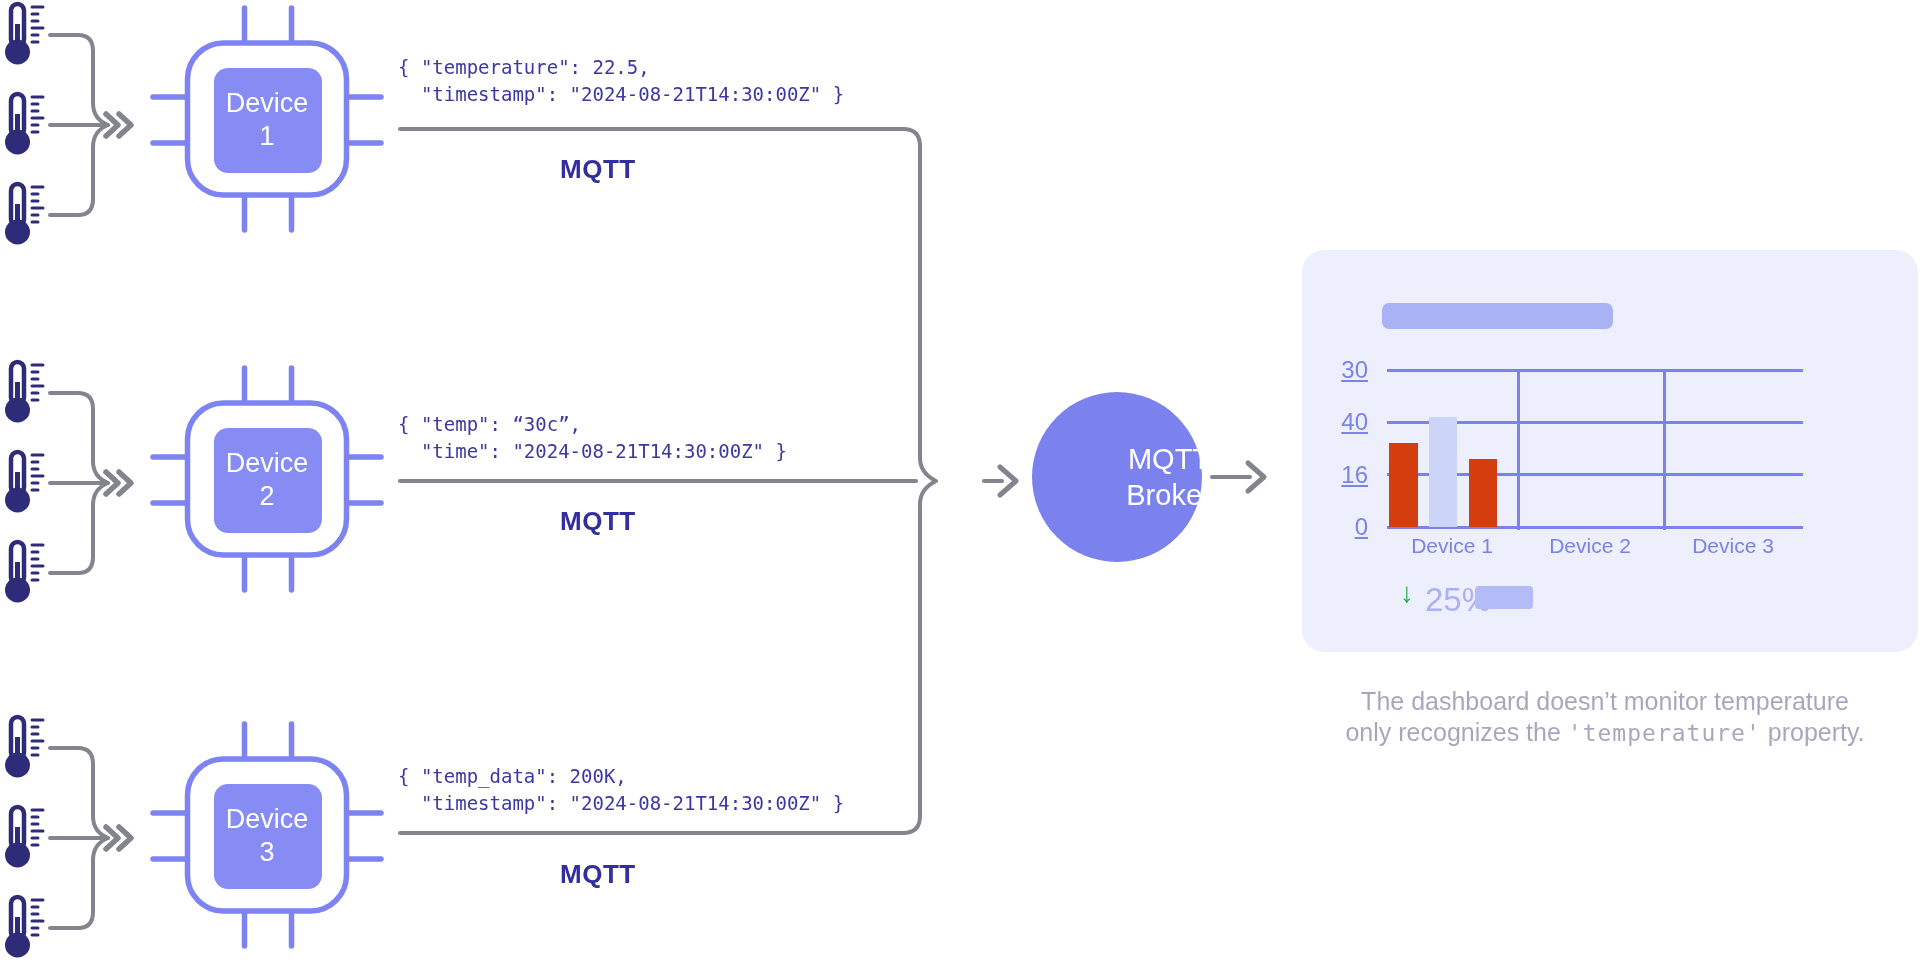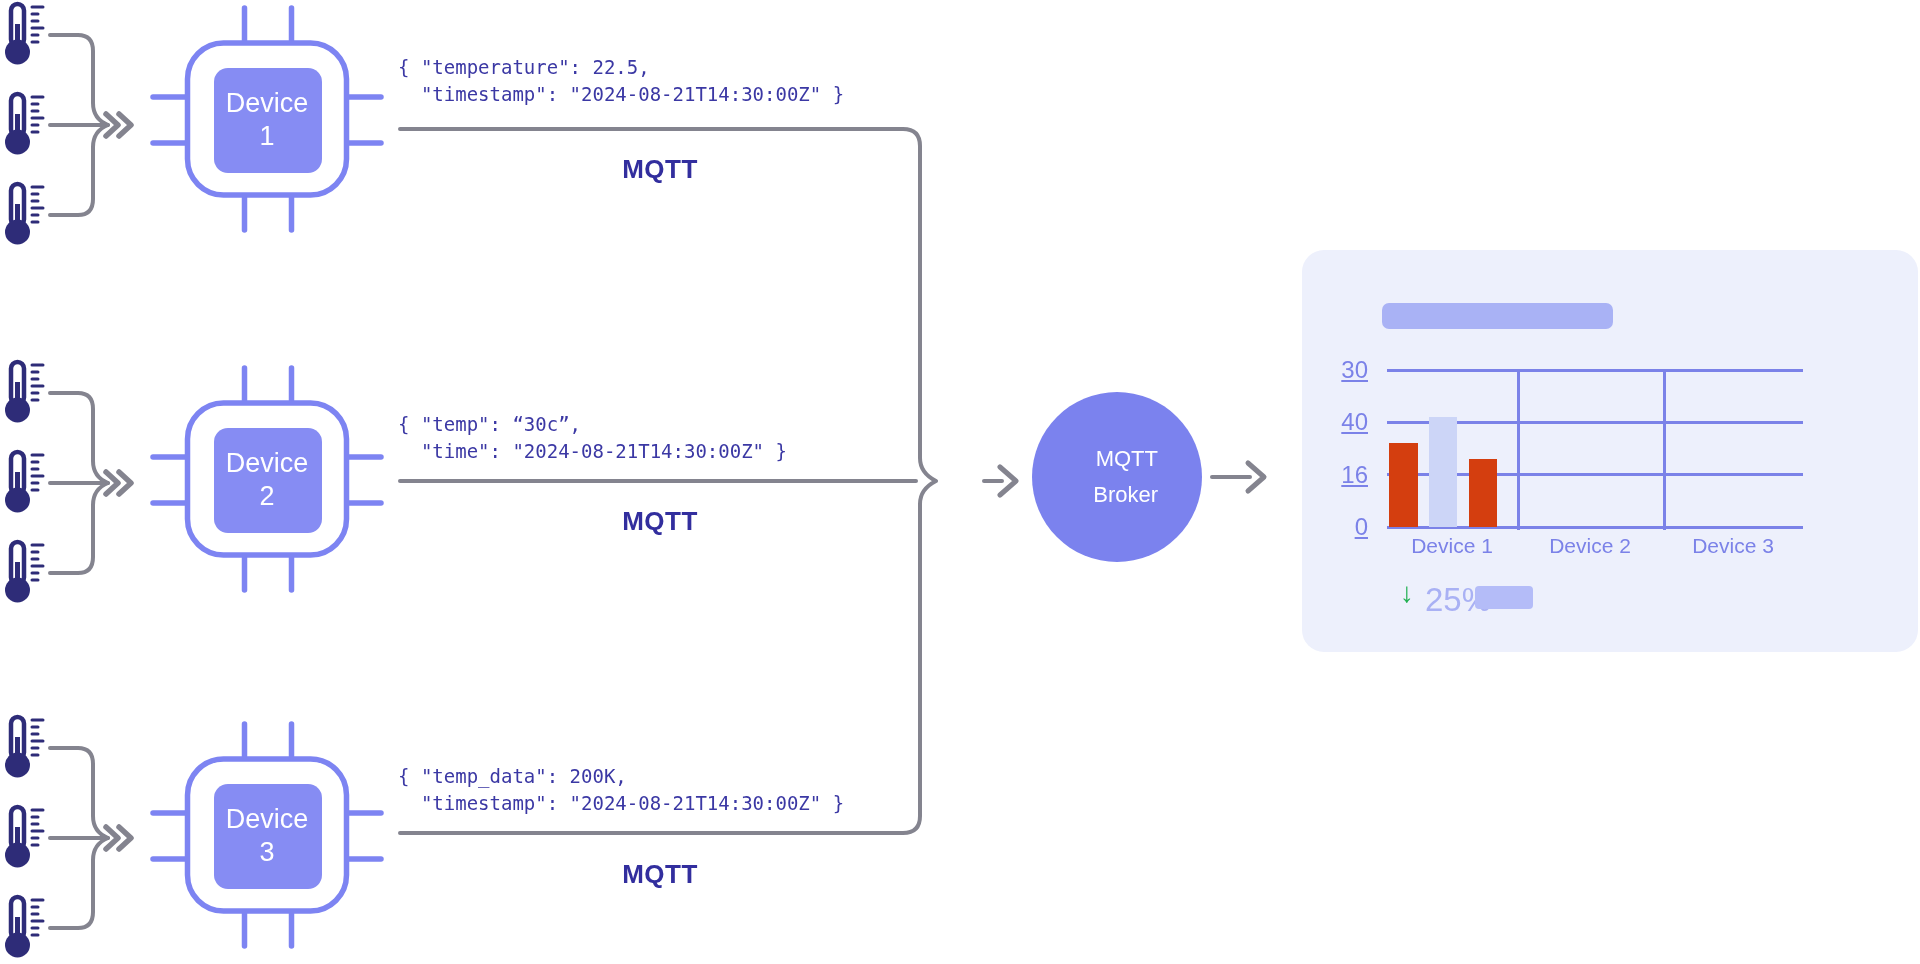--- a/index.html
+++ b/index.html
@@ -5,28 +5,28 @@
   html,body{margin:0;padding:0;background:#ffffff;}
   body{width:1920px;height:964px;position:relative;overflow:hidden;
        font-family:"Liberation Sans",sans-serif;}
   
   #diagram-svg{position:absolute;left:0;top:0;width:1920px;height:964px;}
   
   .payload{position:absolute;left:398px;white-space:pre;
            font-family:"DejaVu Sans Mono",monospace;font-size:19px;
            line-height:27px;color:#3b38a4;}
   
-  .mqtt-label{position:absolute;left:560px;width:200px;text-align:center;
+  .mqtt-label{position:absolute;left:560px;width:200px;
               font-weight:bold;font-size:26px;color:#322e9e;letter-spacing:.5px;}
   
   .chip-label{position:absolute;left:222px;width:90px;text-align:center;
               font-size:27px;line-height:33px;color:#ffffff;}
   
-  .broker-label{position:absolute;left:1028px;top:441px;width:130px;text-align:right;
-                font-size:22px;line-height:36px;color:#ffffff;}
+  .broker-label{position:absolute;left:1104px;top:441px;width:130px;text-align:center;
+                font-size:29px;line-height:36px;color:#ffffff;}
   
   .card{position:absolute;left:1302px;top:250px;width:616px;height:402px;
         background:#edf0fc;border-radius:22px;}
   .title-placeholder{position:absolute;left:80px;top:53px;width:231px;height:26px;
         border-radius:7px;background:#a9b2f5;}
   .gridline-h{position:absolute;left:85px;width:416px;height:3px;background:#7b82e8;}
   .gridline-v{position:absolute;width:3px;top:120px;height:160px;background:#7b82e8;}
   .ytick{position:absolute;left:0;width:66px;height:28px;text-align:right;
          font-size:24px;color:#7b82e8;text-decoration:underline;}
   .xlabel{position:absolute;top:284px;width:140px;text-align:center;
@@ -161,13 +161,15 @@
   <div class="xlabel" style="left:80px">Device 1</div>
   <div class="xlabel" style="left:218px">Device 2</div>
   <div class="xlabel" style="left:361px">Device 3</div>
 
   <div class="kpi-arrow">↓</div>
   <div class="kpi-value">25%</div>
   <div class="kpi-placeholder"></div>
 </div>
 
 <div class="caption">
+  <div>The dashboard doesn’t monitor temperature</div>
+  <div><span>only recognizes the </span><span class="mono">'temperature'</span><span> property.</span></div>
 </div>
 
 </body></html>

